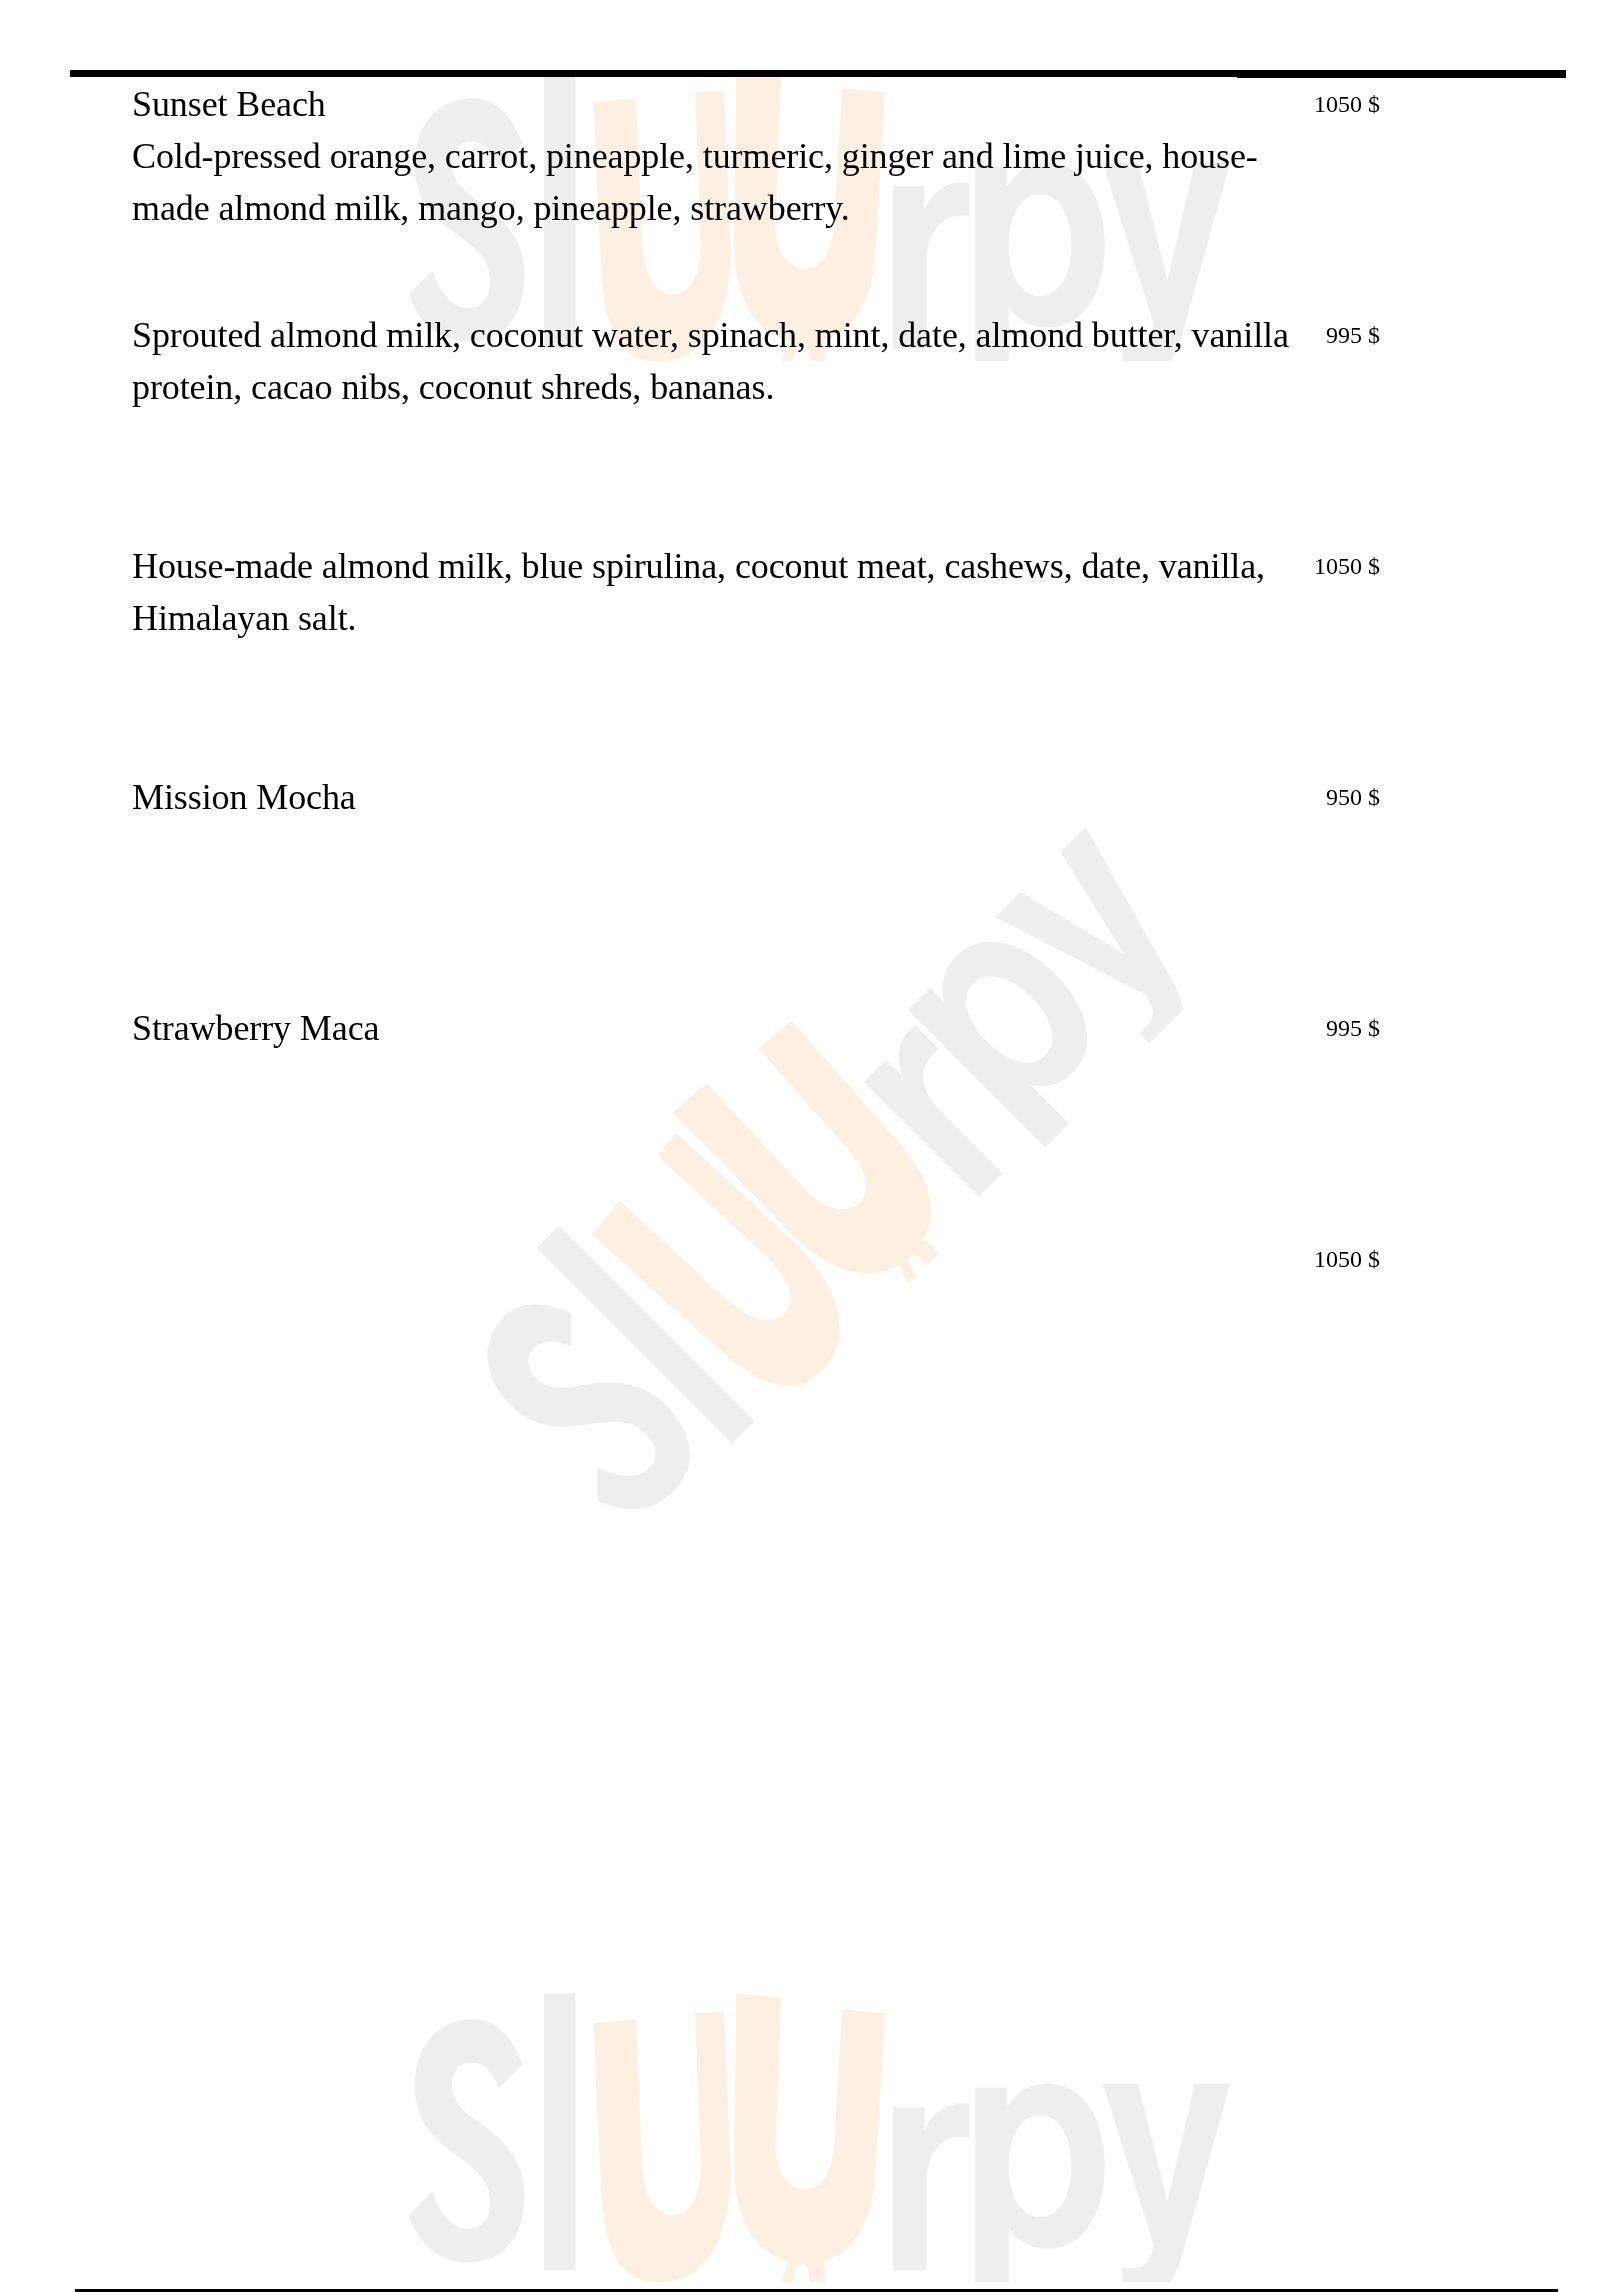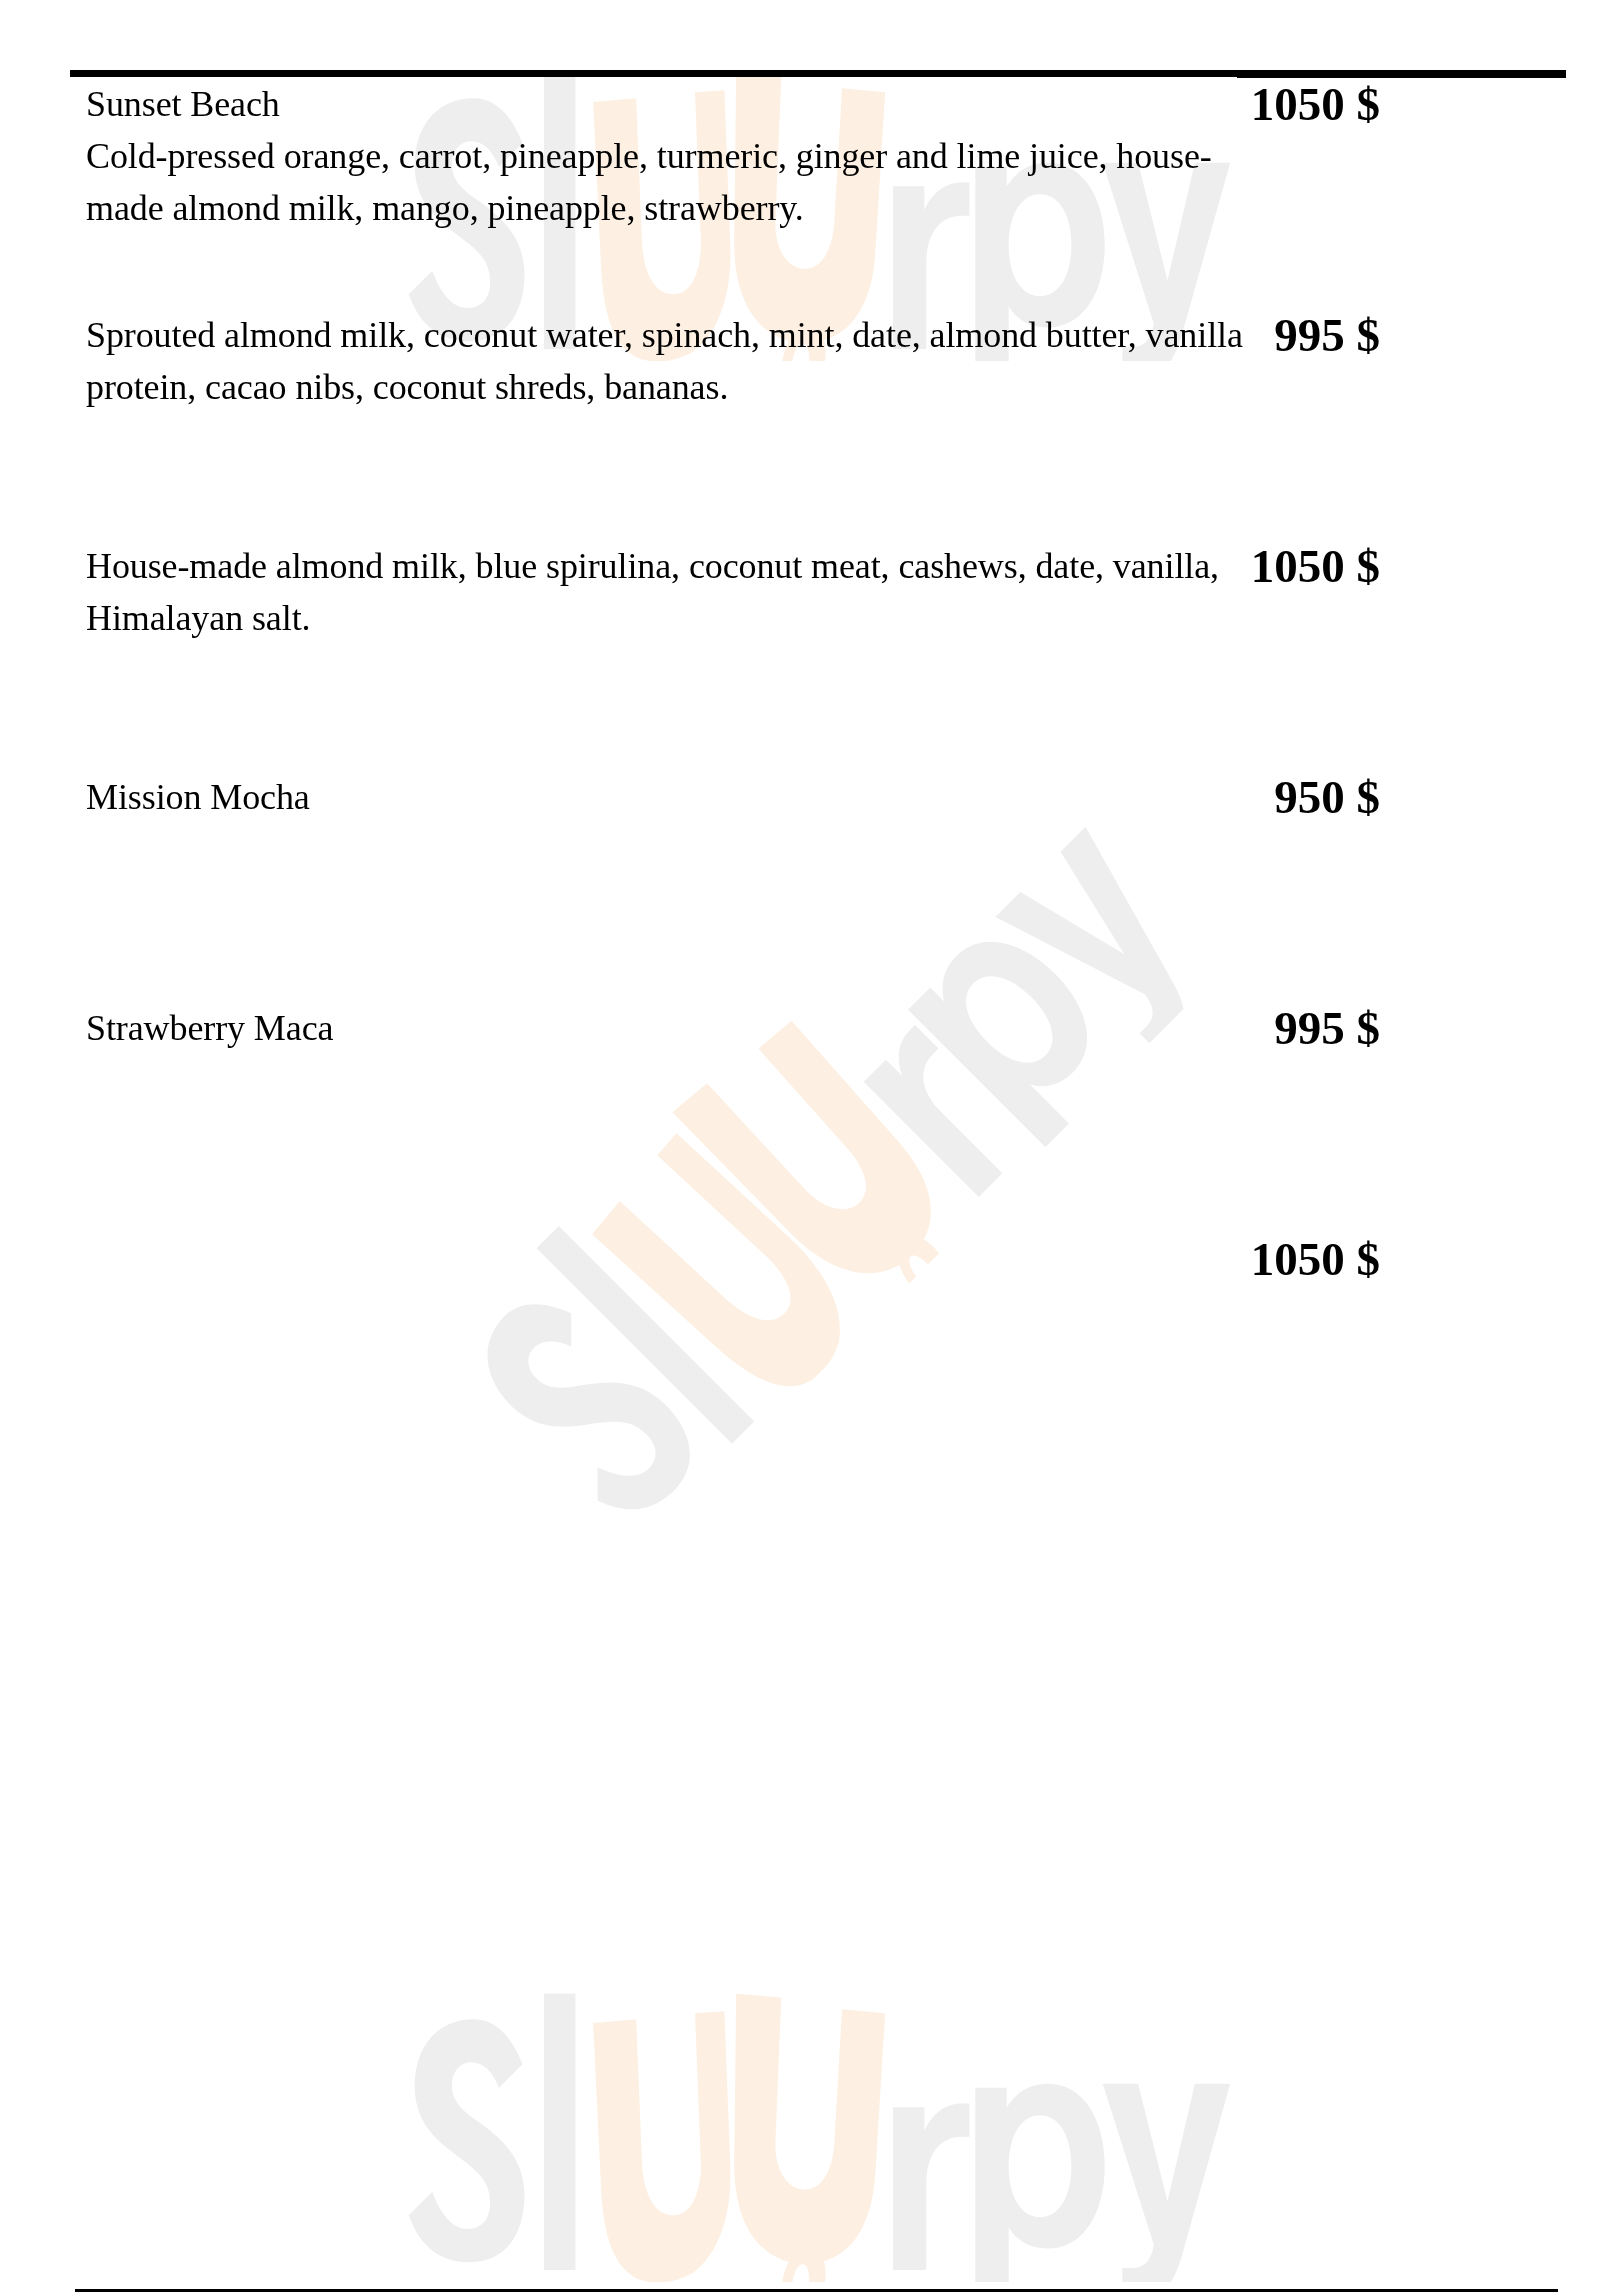--- a/index.html
+++ b/index.html
@@ -45,36 +45,36 @@
     }
 
     
     .menu {
       position: absolute; left: 86px; top: 78px; width: 1294px;
       z-index: 3;
     }
     .menu-item {
       position: relative;
       height: 231px;
+      margin-left: 46px;
     }
     .item-name, .item-desc {
       font-size: 36px;
       line-height: 52px;
       width: 1157px;
       letter-spacing: -0.1px;
     }
     .item-price {
       position: absolute;
       right: 0;
       top: 0;
-      font-size: 47px;
+      font-size: 24px;
       line-height: 52px;
       text-align: center;
       white-space: nowrap;
-      font-weight: bold;
     }
   </style>
 </head>
 <body>
 
 <div class="page">
 
   <div class="watermark wm-top">
     <svg viewBox="0 0 860 320">
       <g fill="#EEEEEE">

